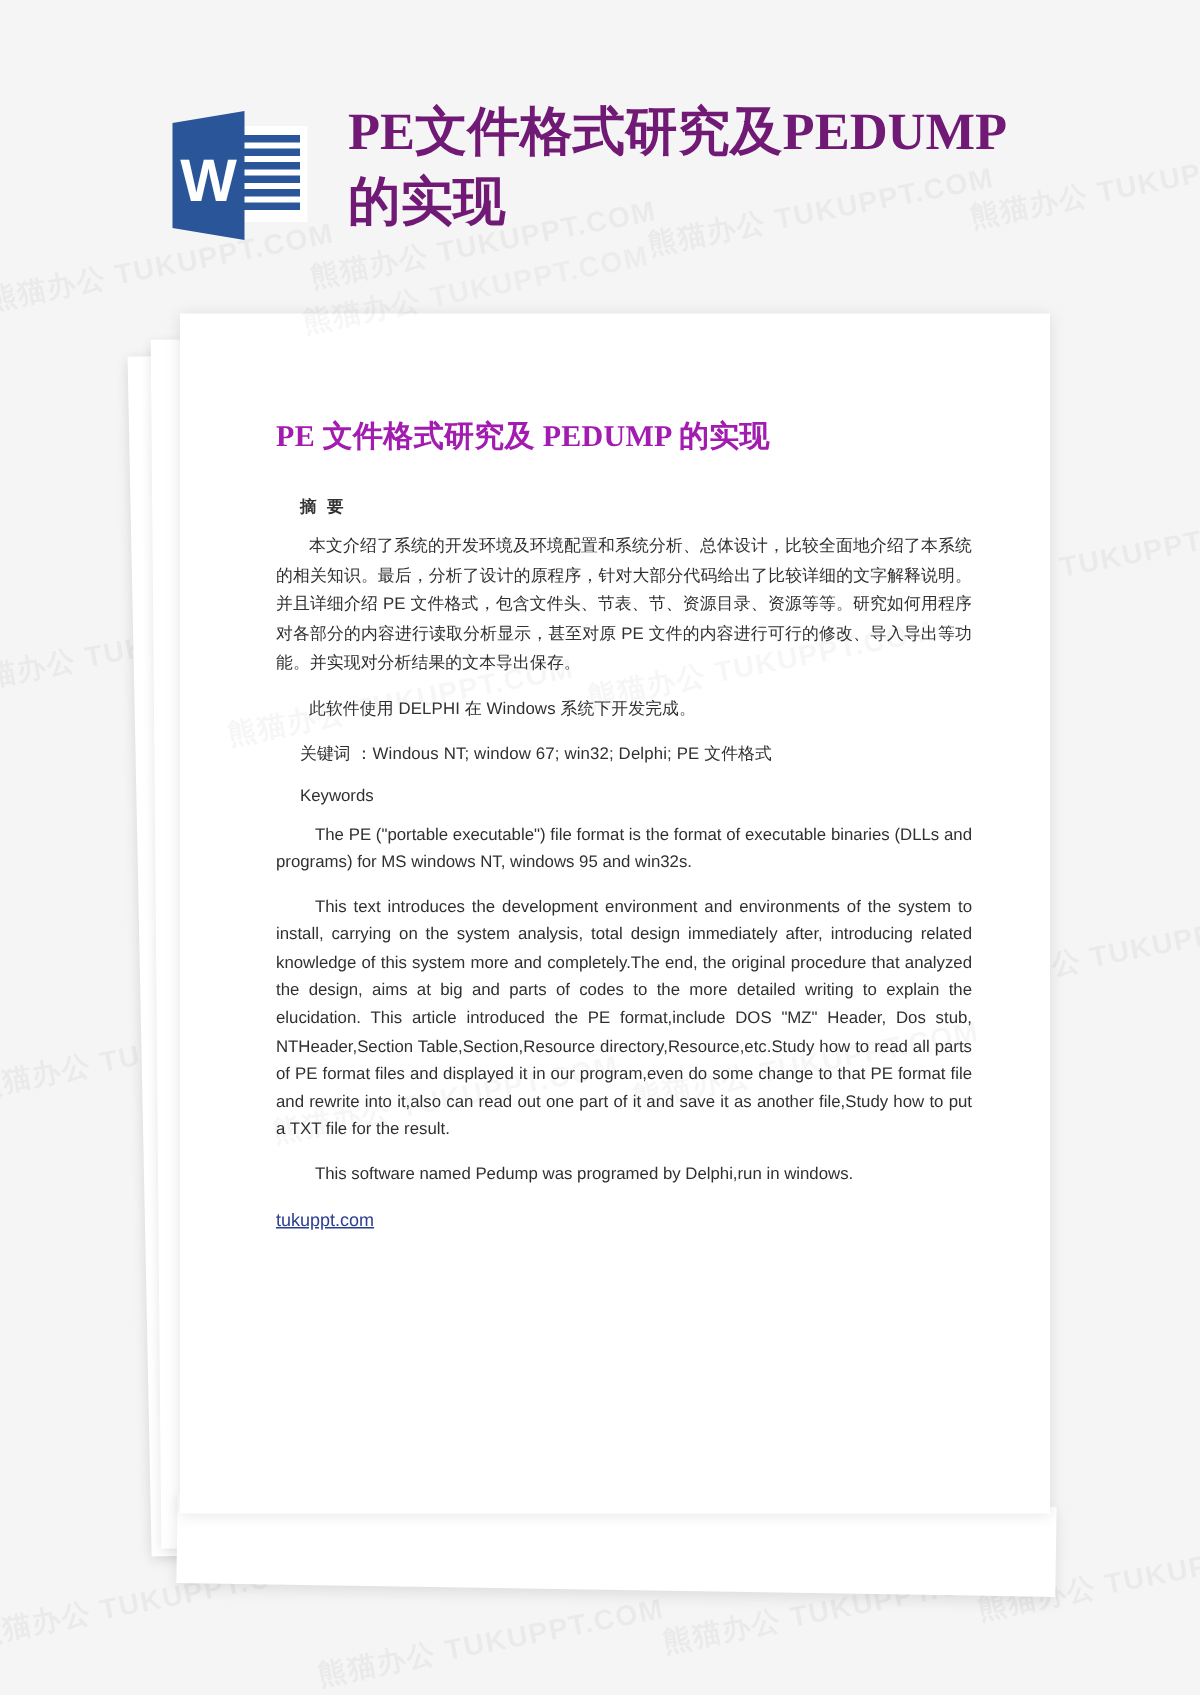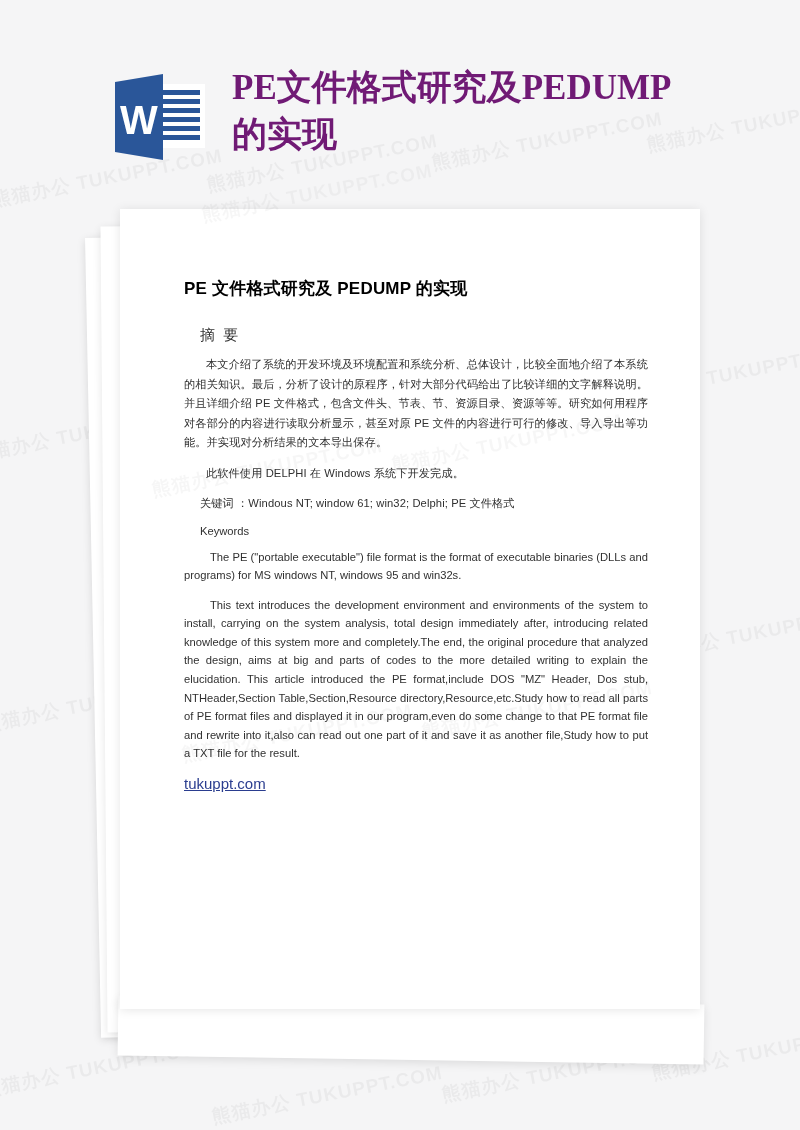--- a/index.html
+++ b/index.html
@@ -125,32 +125,33 @@
     z-index: 5;
     padding: 0;
     box-sizing: border-box;
     color: #2d2d2d;
   }
   .doc-inner {
     padding: 68px 52px 0 64px;
     box-sizing: border-box;
   }
   .doc-title {
-    font-family: Liberation Sans, sans-serif;
-    font-size: 17px;
+    font-family: Liberation Serif, serif;
+    font-size: 20px;
     font-weight: 700;
-    color: #000000;
+    color: #a21caf;
     margin: 0 0 26px 0;
     letter-spacing: 0.2px;
   }
   .abs-label {
-    font-size: 15px;
+    font-size: 11px;
     color: #333;
     margin: 0 0 10px 16px;
     letter-spacing: 2px;
+    font-weight: bold;
   }
   .zh-p {
     font-size: 11.2px;
     line-height: 19.5px;
     color: #303030;
     margin: 0 0 11px 0;
     text-indent: 22px;
     text-align: justify;
     letter-spacing: 0.1px;
   }
@@ -173,21 +174,21 @@
   }
   .footer-note {
     margin-top: 6px;
     font-size: 9.3px;
     line-height: 14px;
     color: #4a4a4a;
   }
   .footer-link {
     color: #2a3d8f;
     text-decoration: underline;
-    font-size: 15px;
+    font-size: 12px;
     display: inline-block;
     margin-top: 1px;
   }
 
   
   .wm-fg {
     position: absolute;
     inset: 0;
     z-index: 6;
     pointer-events: none;
@@ -244,24 +245,25 @@
   <div class="sheet sheet-bottom"></div>
   <div class="sheet sheet-main"></div>
 </div>
 
 <div class="doc-body">
   <div class="doc-inner">
     <div class="doc-title">PE 文件格式研究及 PEDUMP 的实现</div>
     <p class="abs-label">摘 要</p>
     <p class="zh-p">本文介绍了系统的开发环境及环境配置和系统分析、总体设计，比较全面地介绍了本系统的相关知识。最后，分析了设计的原程序，针对大部分代码给出了比较详细的文字解释说明。并且详细介绍 PE 文件格式，包含文件头、节表、节、资源目录、资源等等。研究如何用程序对各部分的内容进行读取分析显示，甚至对原 PE 文件的内容进行可行的修改、导入导出等功能。并实现对分析结果的文本导出保存。</p>
     <p class="zh-p">此软件使用 DELPHI 在 Windows 系统下开发完成。</p>
-    <p class="zh-p zh-p-noindent" style="text-indent:16px;">关键词 ：Windous NT;  window 61; win32; Delphi; PE 文件格式</p>
+    <p class="zh-p zh-p-noindent" style="text-indent:16px;">关键词 ：Windous NT;  window 67; win32; Delphi; PE 文件格式</p>
     <p class="en-label">Keywords</p>
     <p class="en-p">The PE ("portable executable") file format is the format of executable binaries (DLLs and programs) for MS windows NT, windows 95 and win32s.</p>
     <p class="en-p">This text introduces the development environment and environments of the system to install, carrying on the system analysis, total design immediately after, introducing related knowledge of this system more and completely.The end, the original procedure that analyzed the design, aims at big and parts of codes to the more detailed writing to explain the elucidation. This article introduced the PE format,include DOS "MZ" Header, Dos stub, NTHeader,Section Table,Section,Resource directory,Resource,etc.Study how to read all parts of PE format files and displayed it in our program,even do some change to that PE format file and rewrite into it,also can read out one part of it and save it as another file,Study how to put a TXT file for the result.</p>
+    <p class="en-p">This software named Pedump was programed by Delphi,run in windows.</p>
     <a class="footer-link" href="#">tukuppt.com</a>
   </div>
 </div>
 
 <div class="wm-fg">
   <div class="wm" style="left:150px; top:455px;">熊猫办公 TUKUPPT.COM</div>
   <div class="wm" style="left:390px; top:430px;">熊猫办公 TUKUPPT.COM</div>
   <div class="wm" style="left:180px; top:720px;">熊猫办公 TUKUPPT.COM</div>
   <div class="wm" style="left:420px; top:697px;">熊猫办公 TUKUPPT.COM</div>
   <div class="wm" style="left:200px; top:180px;">熊猫办公 TUKUPPT.COM</div>

